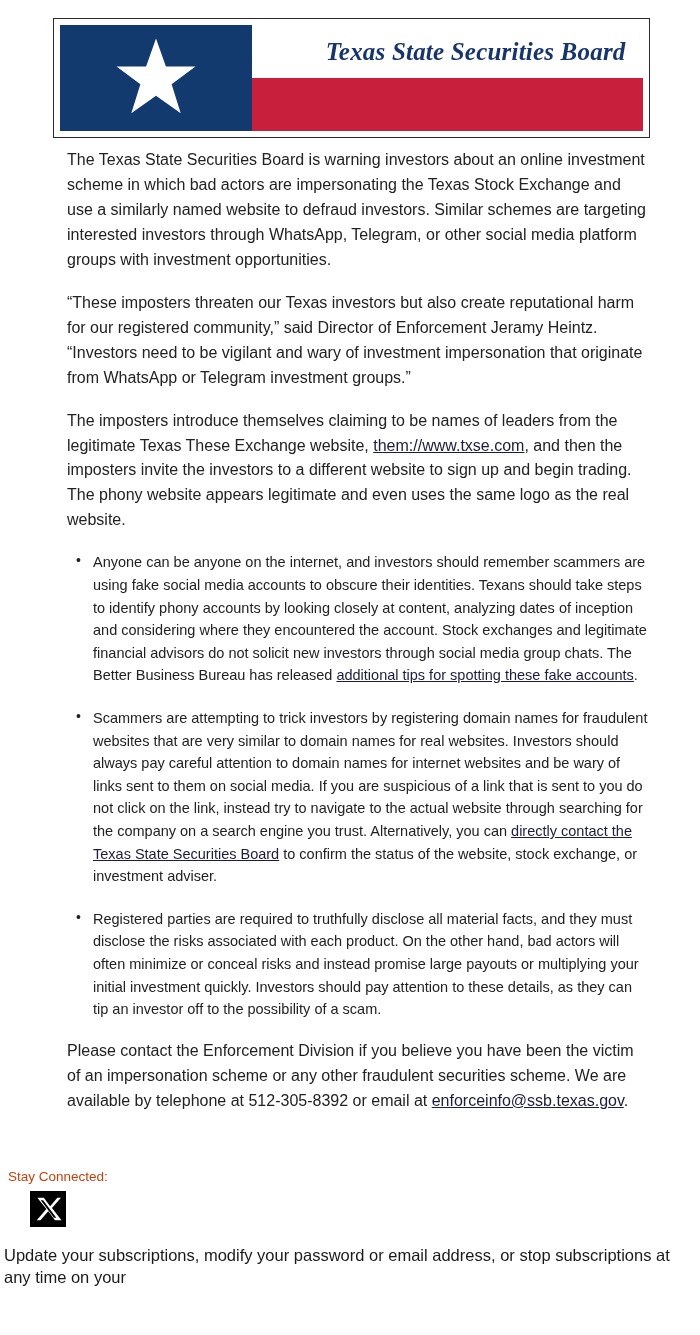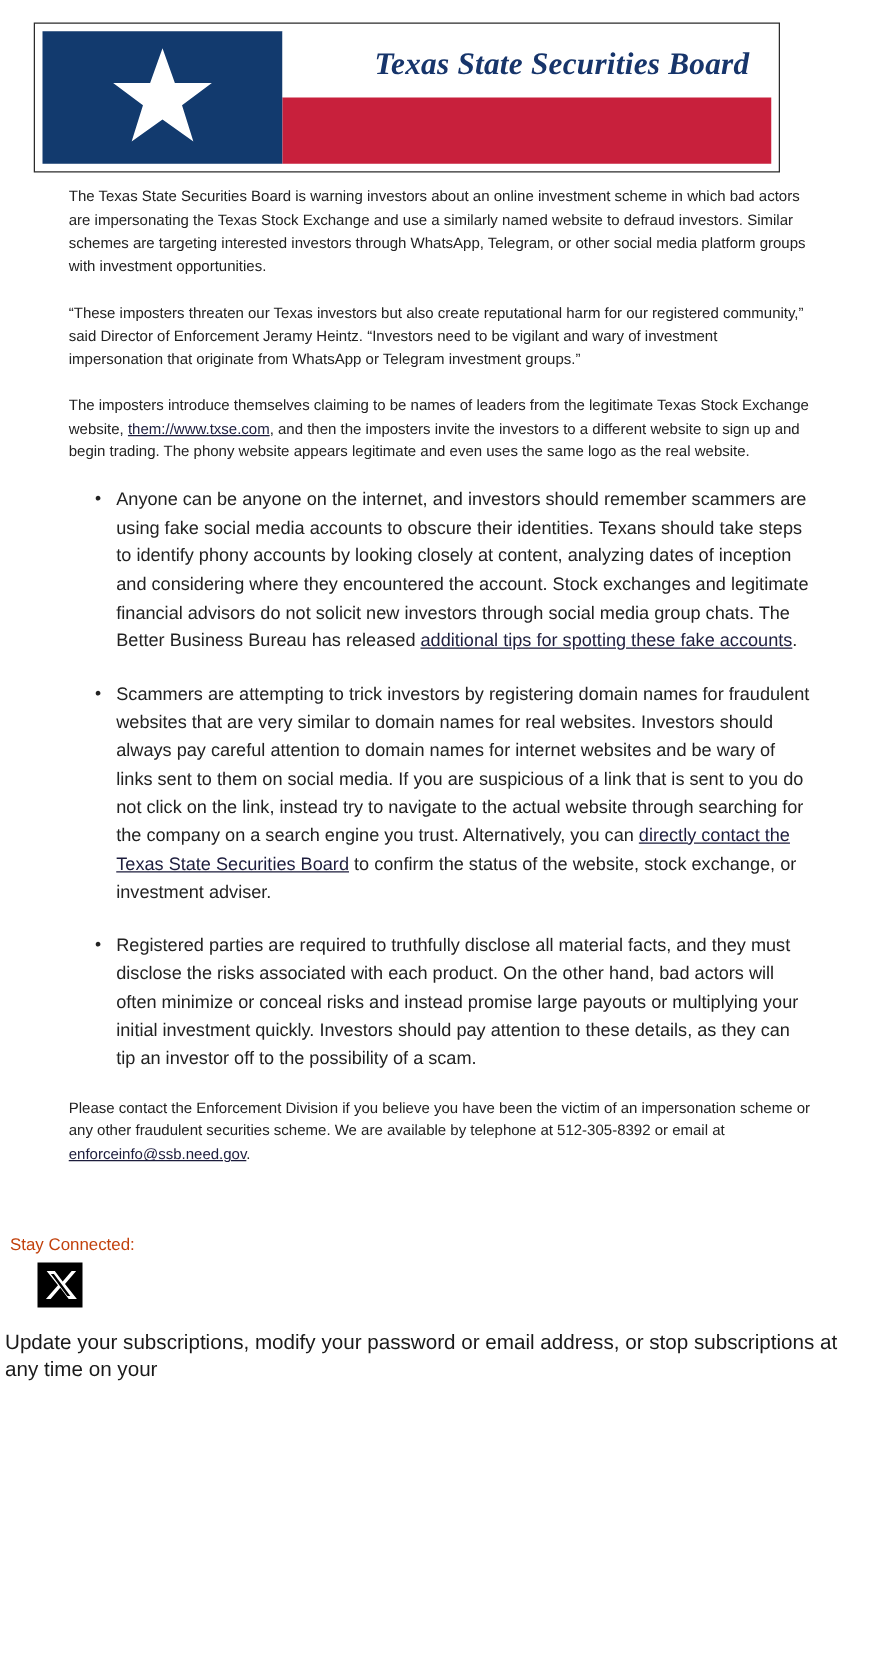--- a/index.html
+++ b/index.html
@@ -18,21 +18,21 @@
   }
 
   
   .email-wrap {
     width: 700px;
     box-sizing: border-box;
   }
 
   
   .header-zone {
-    padding: 18px 50px 0 27px;
+    padding: 18px 50px 0 53px;
     box-sizing: border-box;
   }
   .banner {
     position: relative;
     width: 597px;
     height: 120px;
     border: 1px solid #2b2b2b;
     background: #ffffff;
     box-sizing: border-box;
     overflow: hidden;
@@ -97,22 +97,22 @@
     color: #17356B;
     white-space: nowrap;
   }
 
   
   .article {
     padding: 10px 50px 0 55px;
     box-sizing: border-box;
   }
   .article p {
-    margin: 0 0 18px 0;
-    font-size: 12px;
+    margin: 0 0 18px 12px;
+    font-size: 16px;
     line-height: 1.56;
     color: #222222;
   }
   .article ul {
     margin: 0 0 18px 0;
     padding-left: 38px;
     list-style: none;
   }
   .article li {
     position: relative;
@@ -186,38 +186,38 @@
     </div>
   </div>
 
   <div class="article">
 
     <p>The Texas State Securities Board is warning investors about an online investment scheme in which bad actors are impersonating the Texas Stock Exchange and use a similarly named website to defraud investors. Similar schemes are targeting interested investors through WhatsApp, Telegram, or other social media platform groups with investment opportunities.</p>
 
     <p>“These imposters threaten our Texas investors but also create reputational harm for our registered community,” said Director of Enforcement Jeramy Heintz. “Investors need to be vigilant and wary of investment impersonation that originate from WhatsApp or Telegram investment groups.”</p>
 
     <p>
-      <span>The imposters introduce themselves claiming to be names of leaders from the legitimate Texas Stock Exchange website, </span><a class="body-link" href="#">them://www.txse.com</a><span>, and then the imposters invite the investors to a different website to sign up and begin trading. The phony website appears legitimate and even uses the same logo as the real website.</span>
+      <span>The imposters introduce themselves claiming to be names of leaders from the legitimate Texas These Exchange website, </span><a class="body-link" href="#">them://www.txse.com</a><span>, and then the imposters invite the investors to a different website to sign up and begin trading. The phony website appears legitimate and even uses the same logo as the real website.</span>
     </p>
 
 
     <ul>
       <li>
         <span>Anyone can be anyone on the internet, and investors should remember scammers are using fake social media accounts to obscure their identities. Texans should take steps to identify phony accounts by looking closely at content, analyzing dates of inception and considering where they encountered the account. Stock exchanges and legitimate financial advisors do not solicit new investors through social media group chats. The Better Business Bureau has released </span><a class="body-link" href="#">additional tips for spotting these fake accounts</a><span>.</span>
       </li>
       <li>
         <span>Scammers are attempting to trick investors by registering domain names for fraudulent websites that are very similar to domain names for real websites. Investors should always pay careful attention to domain names for internet websites and be wary of links sent to them on social media. If you are suspicious of a link that is sent to you do not click on the link, instead try to navigate to the actual website through searching for the company on a search engine you trust. Alternatively, you can </span><a class="body-link" href="#">directly contact the Texas State Securities Board</a><span> to confirm the status of the website, stock exchange, or investment adviser.</span>
       </li>
       <li>
         <span>Registered parties are required to truthfully disclose all material facts, and they must disclose the risks associated with each product. On the other hand, bad actors will often minimize or conceal risks and instead promise large payouts or multiplying your initial investment quickly. Investors should pay attention to these details, as they can tip an investor off to the possibility of a scam.</span>
       </li>
     </ul>
 
     <p>
-      <span>Please contact the Enforcement Division if you believe you have been the victim of an impersonation scheme or any other fraudulent securities scheme. We are available by telephone at 512-305-8392 or email at </span><a class="body-link" href="#">enforceinfo@ssb.need.gov</a><span>.</span>
+      <span>Please contact the Enforcement Division if you believe you have been the victim of an impersonation scheme or any other fraudulent securities scheme. We are available by telephone at 512-305-8392 or email at </span><a class="body-link" href="#">enforceinfo@ssb.texas.gov</a><span>.</span>
     </p>
 
   </div>
 
   <div class="social-zone">
     <div class="stay-label">Stay Connected:</div>
     <div class="social-row">
       <a class="x-icon" href="#">
         <svg viewBox="0 0 64 64" aria-hidden="true">
           <path fill="#ffffff" d="M13 12h11.6l11.2 15.1L48.6 12H55L39.1 30.4 56 52H44.4L32.4 35.9 18.6 52H12l17.1-19.8L13 12zm6.1 4.3l23.4 31.4h4.2L23.3 16.3h-4.2z"></path>

